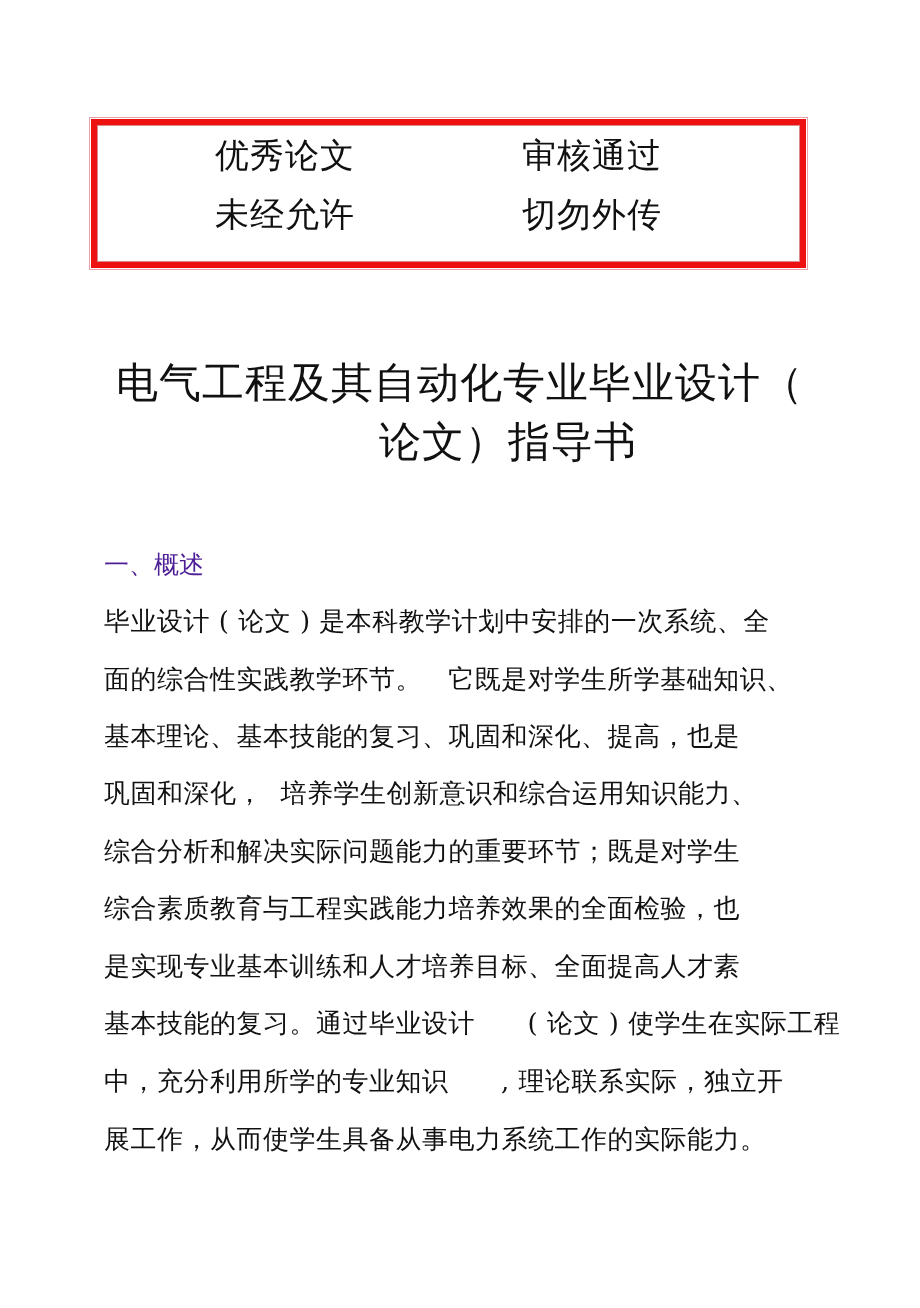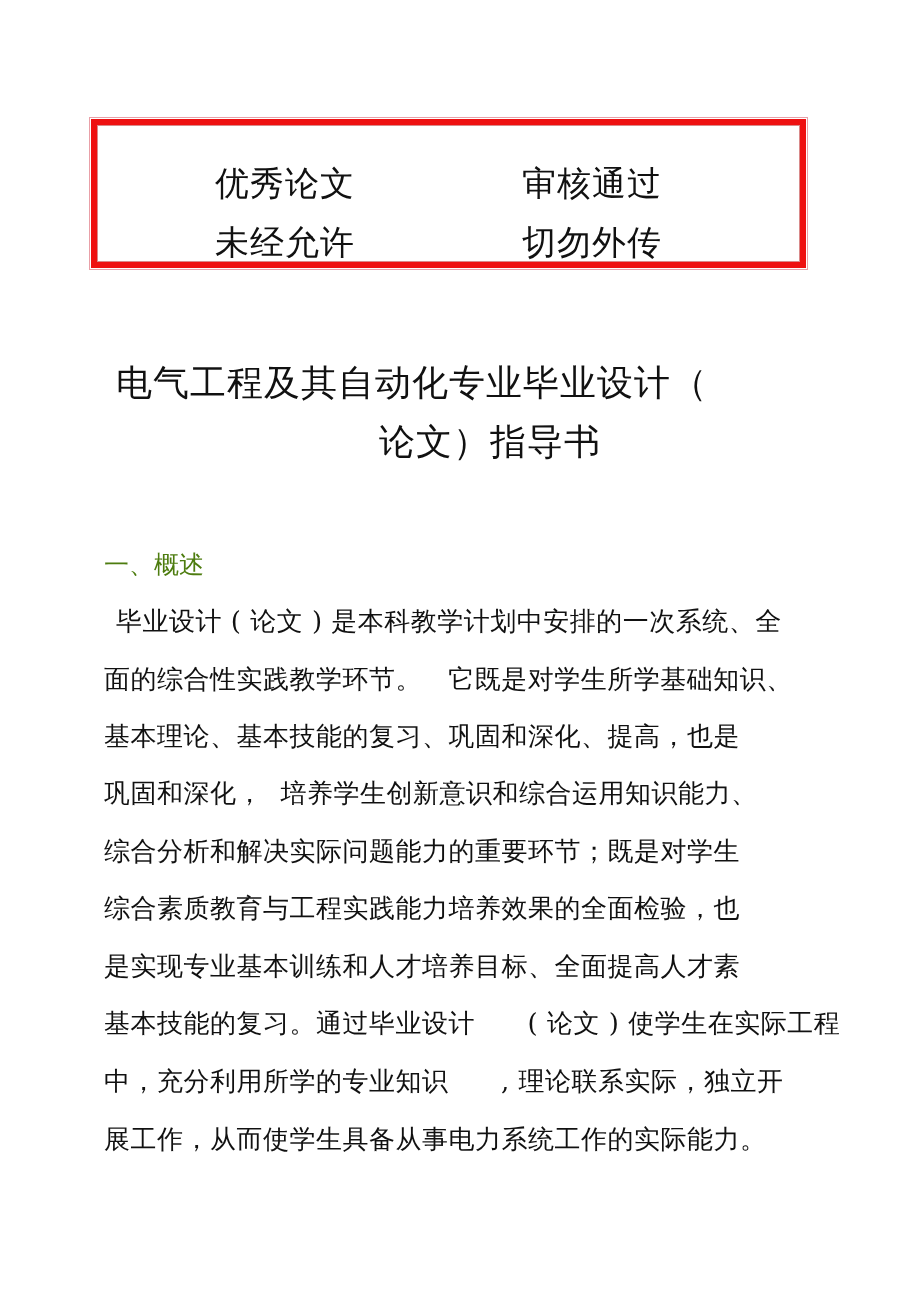--- a/index.html
+++ b/index.html
@@ -36,38 +36,37 @@
       border: 1px solid #d98a8a;
       background: #ffffff;
     }
     .notice-text {
       position: absolute;
       font-size: 34px;
       line-height: 34px;
       letter-spacing: 1px;
       white-space: nowrap;
       color: #111;
-      margin-top: 28px;
     }
     .doc-title {
       position: absolute;
-      font-size: 36px;
+      font-size: 42px;
       line-height: 36px;
       white-space: nowrap;
       letter-spacing: 1px;
       color: #111;
     }
     .section-heading {
       position: absolute;
       left: 104px;
       top: 551px;
       font-size: 25px;
       line-height: 28px;
       white-space: nowrap;
-      color: #4d7c0f;
+      color: #4c1d95;
     }
     .body-line {
       position: absolute;
       left: 104px;
       font-size: 26px;
       line-height: 30px;
       white-space: pre;
       letter-spacing: 0.5px;
       color: #111;
     }
@@ -82,21 +81,21 @@
 <div class="notice-text" style="left:215px; top:138px;">优秀论文</div>
 <div class="notice-text" style="left:522px; top:138px;">审核通过</div>
 <div class="notice-text" style="left:215px; top:197px;">未经允许</div>
 <div class="notice-text" style="left:522px; top:197px;">切勿外传</div>
 
 <div class="doc-title" style="left:116px; top:365px;">电气工程及其自动化专业毕业设计（</div>
 <div class="doc-title" style="left:358px; top:424px;margin-left:21px;">论文）指导书</div>
 
 <div class="section-heading">一、概述</div>
 
-<div class="body-line" style="top:606px;margin-left:12px;">毕业设计 ( 论文 ) 是本科教学计划中安排的一次系统、全</div>
+<div class="body-line" style="top:606px;">毕业设计 ( 论文 ) 是本科教学计划中安排的一次系统、全</div>
 <div class="body-line" style="top:664px;">面的综合性实践教学环节。   它既是对学生所学基础知识、</div>
 <div class="body-line" style="top:721px;">基本理论、基本技能的复习、巩固和深化、提高，也是</div>
 <div class="body-line" style="top:778px;">巩固和深化，  培养学生创新意识和综合运用知识能力、</div>
 <div class="body-line" style="top:836px;">综合分析和解决实际问题能力的重要环节；既是对学生</div>
 <div class="body-line" style="top:893px;">综合素质教育与工程实践能力培养效果的全面检验，也</div>
 <div class="body-line" style="top:951px;">是实现专业基本训练和人才培养目标、全面提高人才素</div>
 <div class="body-line" style="top:1008px;">基本技能的复习。通过毕业设计      ( 论文 ) 使学生在实际工程</div>
 <div class="body-line" style="top:1066px;text-align:center;">中，充分利用所学的专业知识      , 理论联系实际，独立开</div>
 <div class="body-line" style="top:1124px;text-align:center;">展工作，从而使学生具备从事电力系统工作的实际能力。</div>
 

